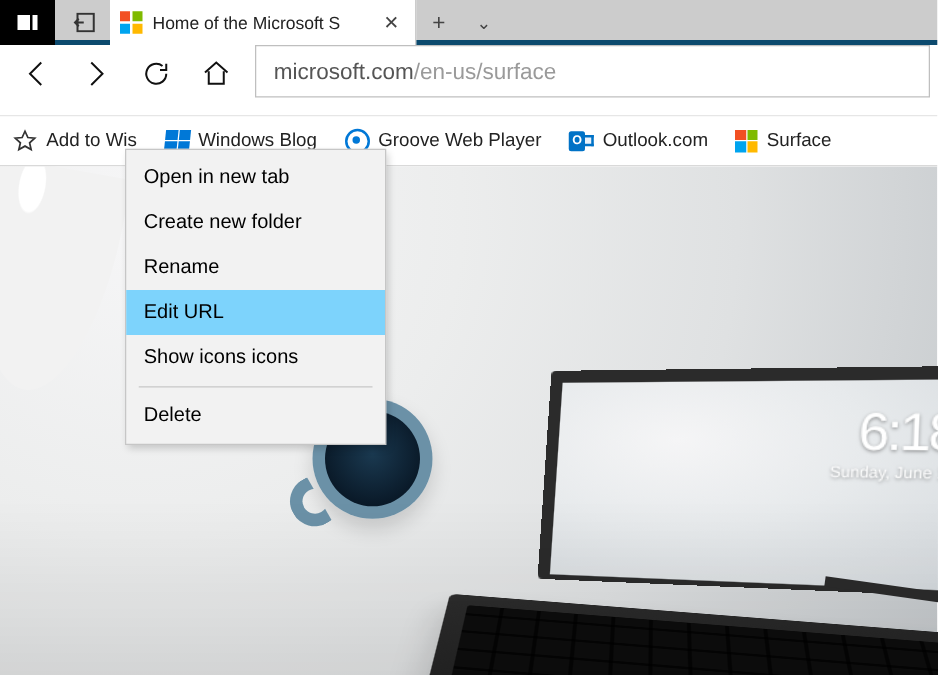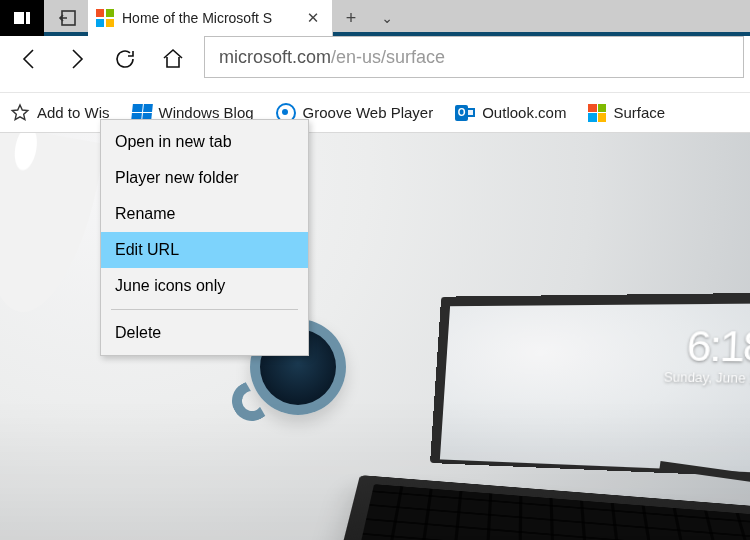--- a/index.html
+++ b/index.html
@@ -188,21 +188,21 @@
         </div>
       </div>
       <div class="kick"></div>
       <div class="keyboard"></div>
     </div>
     <div class="shadow"></div>
   </div>
 
   <div class="ctx">
     <div class="item">Open in new tab</div>
-    <div class="item">Player new folder</div>
+    <div class="item">Create new folder</div>
     <div class="item">Rename</div>
     <div class="item hover">Edit URL</div>
-    <div class="item">June icons only</div>
+    <div class="item">Show icons icons</div>
     <hr>
     <div class="item">Delete</div>
   </div>
 
 </div>
 
 </body></html>

